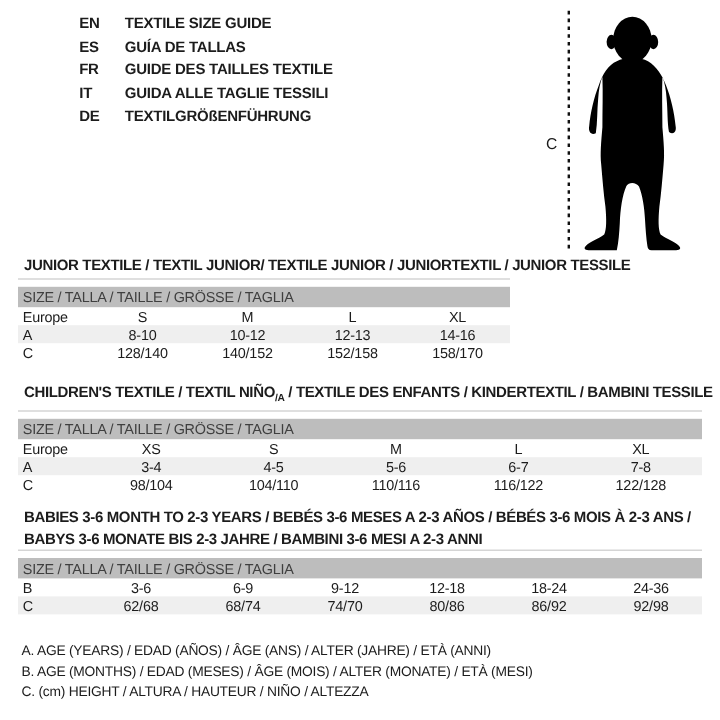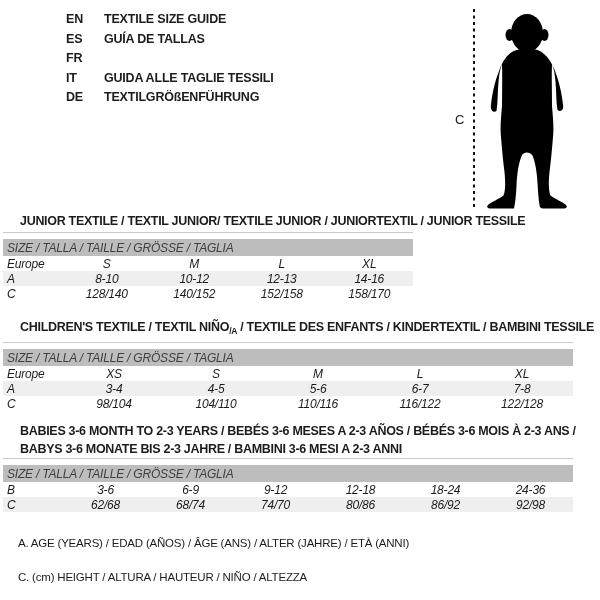--- a/index.html
+++ b/index.html
@@ -12,21 +12,21 @@
   .lang-row{display:flex;line-height:19.5px;font-weight:bold;font-size:12.5px;}
   .lang-code{width:38px;}
   .lang-label{white-space:nowrap;}
   
   .figure{position:absolute;left:452px;top:6px;width:132px;height:206px;}
   
   .section-heading{position:absolute;left:20px;font-weight:bold;font-size:12.5px;letter-spacing:-0.3px;white-space:nowrap;}
   .section-heading .subscr{font-size:8.5px;vertical-align:-3px;}
   .two-line{line-height:17.5px;}
   
-  .stable{position:absolute;left:3px;font-size:12px;font-style:italic;}
+  .stable{position:absolute;left:15px;font-size:12px;}
   .topline{height:1px;background:#cbcbcb;margin-bottom:6px;}
   .bar{height:17px;background:#bdbdbd;color:#3f3f3f;display:flex;align-items:center;
        padding-left:4px;box-sizing:border-box;font-size:12px;white-space:nowrap;}
   .trow{display:flex;height:15px;align-items:center;}
   .trow.shaded{background:#efefef;}
   .tlabel{width:60px;padding-left:4px;box-sizing:border-box;}
   .tcell{flex:1;text-align:center;}
   .w410{width:410px;}
   .w570{width:570px;}
   
@@ -41,20 +41,21 @@
     <div class="lang-row">
       <span class="lang-code">EN</span>
       <span class="lang-label">TEXTILE SIZE GUIDE</span>
     </div>
     <div class="lang-row">
       <span class="lang-code">ES</span>
       <span class="lang-label">GUÍA DE TALLAS</span>
     </div>
     <div class="lang-row">
       <span class="lang-code">FR</span>
+      <span class="lang-label">GUIDE DES TAILLES TEXTILE</span>
     </div>
     <div class="lang-row">
       <span class="lang-code">IT</span>
       <span class="lang-label">GUIDA ALLE TAGLIE TESSILI</span>
     </div>
     <div class="lang-row">
       <span class="lang-code">DE</span>
       <span class="lang-label">TEXTILGRÖßENFÜHRUNG</span>
     </div>
   </div>
@@ -166,15 +167,16 @@
       <div class="tcell">62/68</div>
       <div class="tcell">68/74</div>
       <div class="tcell">74/70</div>
       <div class="tcell">80/86</div>
       <div class="tcell">86/92</div>
       <div class="tcell">92/98</div>
     </div>
   </div>
 
   <div class="footnote" style="top:537px;">A. AGE (YEARS) / EDAD (AÑOS) / ÂGE (ANS) / ALTER (JAHRE) / ETÀ (ANNI)</div>
+  <div class="footnote" style="top:554px;">B. AGE (MONTHS) / EDAD (MESES) / ÂGE (MOIS) / ALTER (MONATE) / ETÀ (MESI)</div>
   <div class="footnote" style="top:571px;">C. (cm) HEIGHT / ALTURA / HAUTEUR / NIÑO / ALTEZZA</div>
 
 </div>
 
 </body></html>

